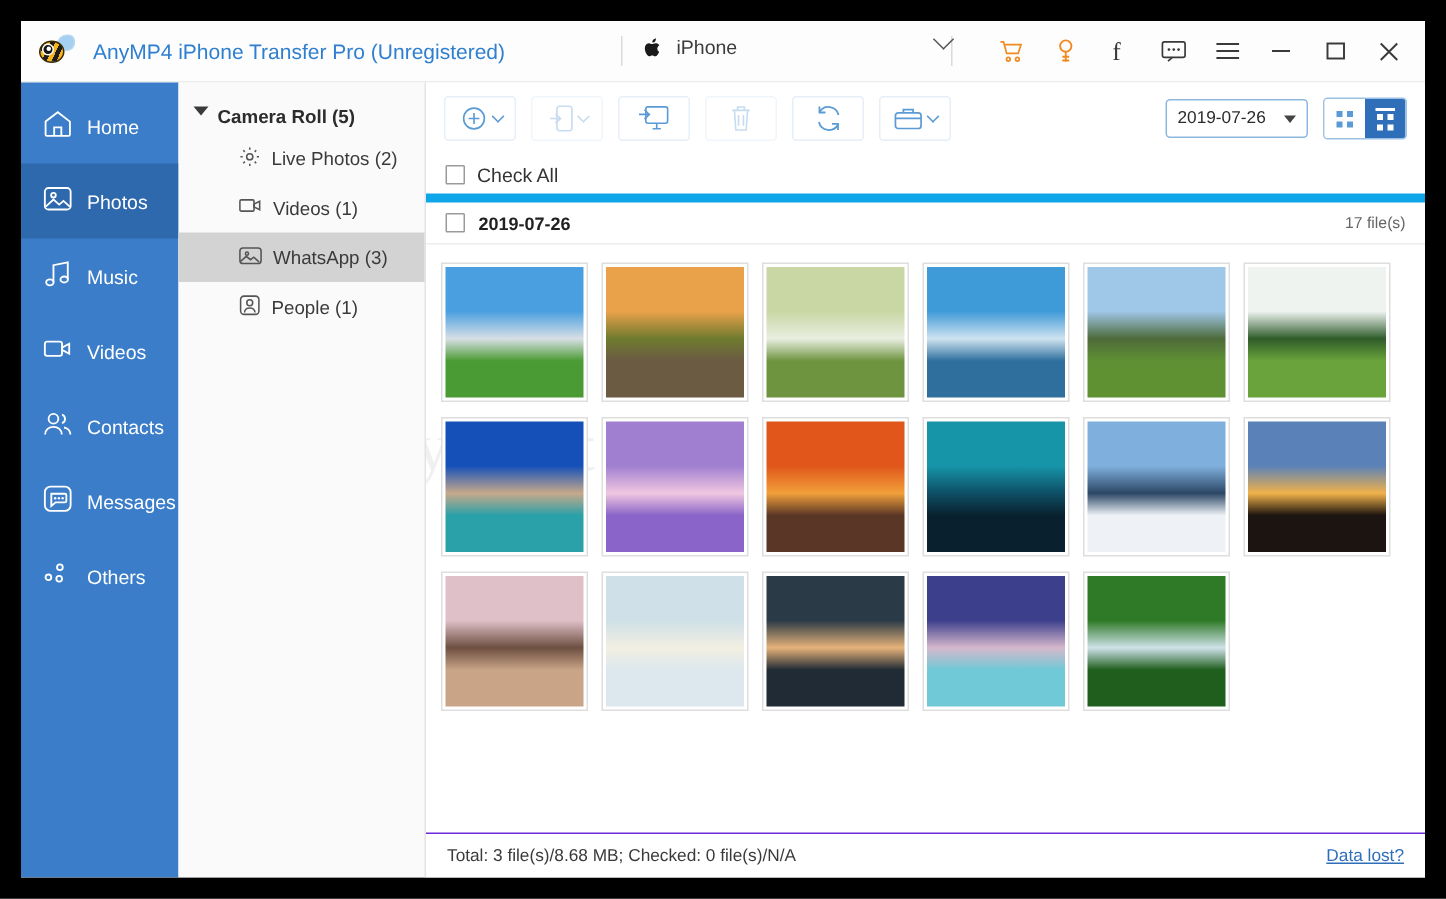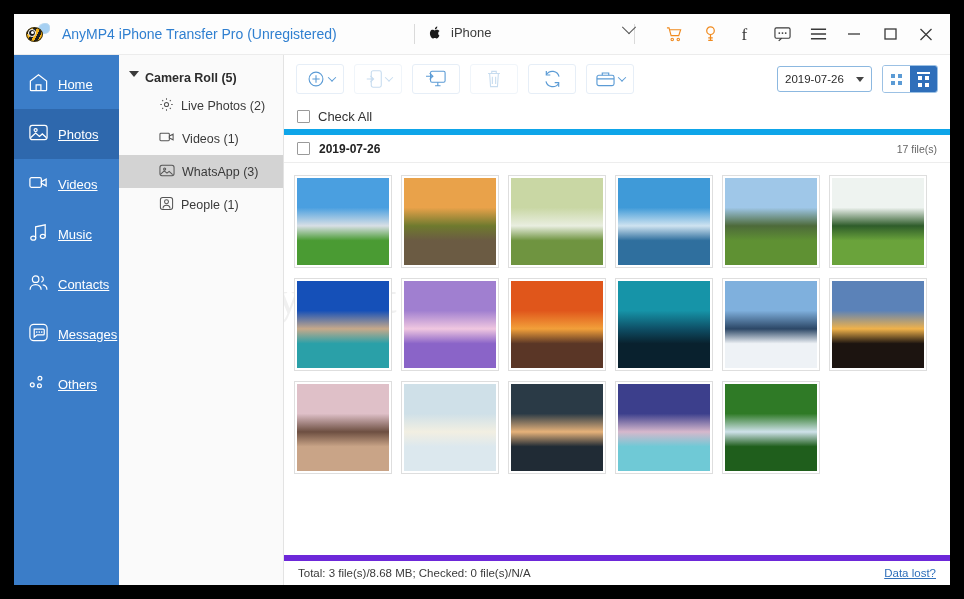--- a/index.html
+++ b/index.html
@@ -76,21 +76,21 @@
   
   .bodywrap { flex:1; display:flex; min-height:0; }
 
   
   .sidebar {
     width:105px; background:#3b7dc8; display:flex; flex-direction:column;
     padding-top: 4px;
   }
   .side-item {
     height:50px; display:flex; align-items:center; gap:9px;
-    padding-left:14px; color:#ffffff; font-size:13px; cursor:pointer;text-decoration:underline;
+    padding-left:14px; color:#ffffff; font-size:13px; cursor:pointer;
   }
   .side-item.active { background:#2e68ad; }
   .side-item svg { flex:none; }
 
   
   .tree {
     width:165px; background:#fafafa; border-right:1px solid #e3e3e3;
     padding-top:12px; font-size:12.5px; color:#2c2c2c;
   }
   .tree-root {
@@ -166,21 +166,21 @@
     border:1px solid #dedede; padding:2px; cursor:pointer;
   }
   .thumb .img { width:100%; height:100%; }
   .watermark {
     position:absolute; left:-90px; top:108px; z-index:1;
     font-size:46px; color:#f0f0f0; font-family:"Liberation Serif",serif;
     letter-spacing:2px; white-space:nowrap; user-select:none;
   }
 
   .statusbar {
-    height:30px; min-height:30px; border-top:6px solid #6d28d9;
+    height:30px; min-height:30px; border-top:1px solid #6d28d9;
     display:flex; align-items:center; padding:0 14px;
     font-size:11.5px; color:#3a3a3a; background:#fff;
   }
   .datalost { margin-left:auto; color:#2f6fba; text-decoration:underline; cursor:pointer; font-size:11.5px; }
 </style>
 </head>
 <body>
 
 <div id="app">
 
@@ -277,35 +277,35 @@
             <rect x="2" y="3.5" width="18" height="15" rx="2.5"></rect>
               <circle cx="8" cy="8.5" r="1.6"></circle>
               <path d="M2.6 16.5l5.4-5 4 3.6 3-2.6 4.4 4"></path>
             </svg>
         </span>
         <span>Photos</span>
       </div>
       <div class="side-item">
         <span>
           <svg width="21" height="21" viewBox="0 0 22 22" fill="none" stroke="#fff" stroke-width="1.3">
-            <rect x="2" y="6" width="12" height="10" rx="1.6"></rect>
-              <path d="M14 10.2l5-2.7v7l-5-2.7z"></path>
-            </svg>
-        </span>
-        <span>Videos</span>
-      </div>
-      <div class="side-item">
-        <span>
-          <svg width="21" height="21" viewBox="0 0 22 22" fill="none" stroke="#fff" stroke-width="1.3">
             <path d="M8 17V5l10-2v12"></path>
               <ellipse cx="5.5" cy="17" rx="2.6" ry="2.1"></ellipse>
               <ellipse cx="15.5" cy="15" rx="2.6" ry="2.1"></ellipse>
             </svg>
         </span>
         <span>Music</span>
+      </div>
+      <div class="side-item">
+        <span>
+          <svg width="21" height="21" viewBox="0 0 22 22" fill="none" stroke="#fff" stroke-width="1.3">
+            <rect x="2" y="6" width="12" height="10" rx="1.6"></rect>
+              <path d="M14 10.2l5-2.7v7l-5-2.7z"></path>
+            </svg>
+        </span>
+        <span>Videos</span>
       </div>
       <div class="side-item">
         <span>
           <svg width="21" height="21" viewBox="0 0 22 22" fill="none" stroke="#fff" stroke-width="1.3">
             <circle cx="8" cy="7.5" r="3.4"></circle>
               <path d="M2.2 18.5c0-3.3 2.6-5.3 5.8-5.3s5.8 2 5.8 5.3"></path>
             <path d="M14 4.6a3.2 3.2 0 010 6"></path>
               <path d="M15.4 13.6c2.5.4 4.4 2.3 4.4 4.9"></path>
             </svg>
         </span>

